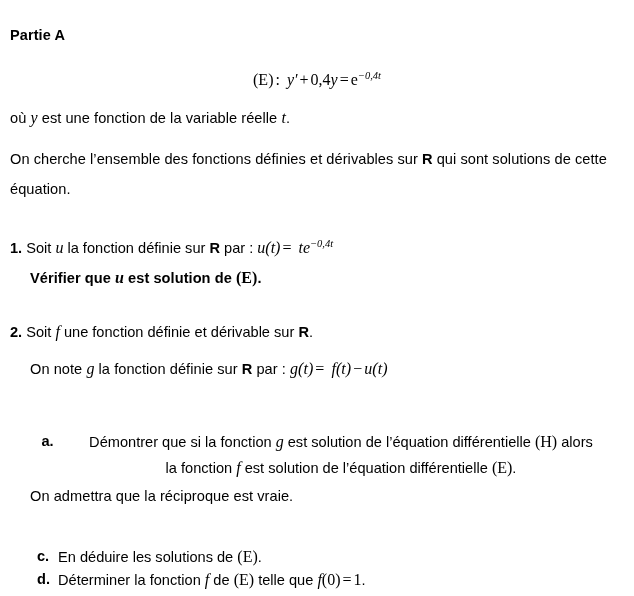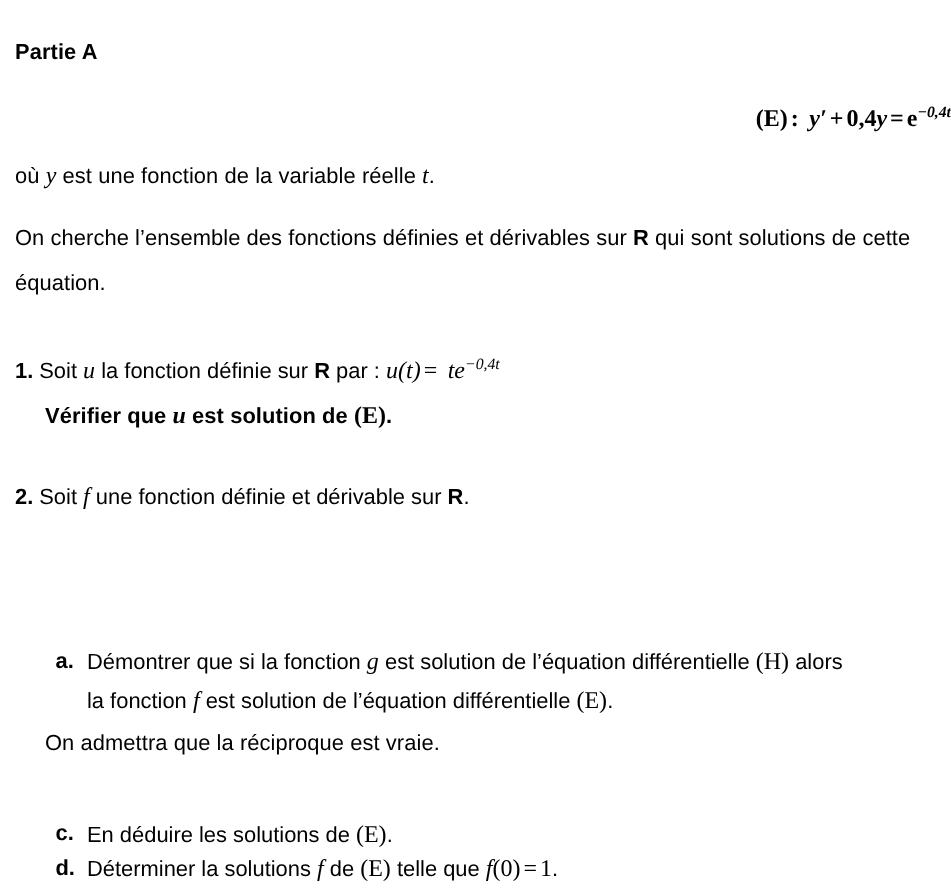--- a/index.html
+++ b/index.html
@@ -38,23 +38,22 @@
     line-height: 30px;
     letter-spacing: 0.05px;
   }
   .para.indent1 { left: 30px; }
   .para.wide { width: 616px; }
 
   .eq-center {
     position: absolute;
     left: 0;
     width: 634px;
-    text-align: right;
-    font-size: 14.6px;
-    font-weight: bold;
+    text-align: center;
+    font-size: 14.6px;
   }
 
   
   .num-item {
     position: absolute;
     left: 10px;
     font-size: 14.6px;
     line-height: 30px;
   }
   .num-item > .marker {
@@ -162,23 +161,31 @@
     <span class="mr">(E)</span><span>.</span>
   </div>
 
   <div class="num-item" style="top:317px;">
     <span class="marker">2.</span><span>Soit</span>
     <span class="m">f</span>
     <span>une fonction définie et dérivable sur</span>
     <span class="setR">R</span><span>.</span>
   </div>
 
-
-
-  <div class="letter-item" style="top:429px;">
+  <div class="para indent1" style="top:354px;">
+    <span>On note</span>
+    <span class="m">g</span>
+    <span>la fonction définie sur</span>
+    <span class="setR">R</span>
+    <span>par :</span>
+    <span class="m">g(t)</span><span class="op">=</span><span class="gap"></span><span class="m">f(t)</span><span class="op">−</span><span class="m">u(t)</span>
+  </div>
+
+
+  <div class="letter-item" style="top:429px;text-align:center;">
     <span class="marker">a.</span><span class="body">
       <span>Démontrer que si la fonction</span>
       <span class="m">g</span>
       <span>est solution de l’équation différentielle</span>
       <span class="mr">(H)</span>
       <span>alors</span>
       <span class="cont">
         <span>la fonction</span>
         <span class="m">f</span>
         <span>est solution de l’équation différentielle</span>
@@ -192,21 +199,21 @@
 
   <div class="letter-item" style="top:544px;">
     <span class="marker">c.</span><span class="body">
       <span>En déduire les solutions de</span>
       <span class="mr">(E)</span><span>.</span>
     </span>
   </div>
 
   <div class="letter-item" style="top:567px;">
     <span class="marker">d.</span><span class="body">
-      <span>Déterminer la solutions</span>
+      <span>Déterminer la fonction</span>
       <span class="m">f</span>
       <span>de</span>
       <span class="mr">(E)</span>
       <span>telle que</span>
       <span class="m">f</span><span class="mn">(0)</span><span class="op">=</span><span class="mn">1</span><span>.</span>
     </span>
   </div>
 
 </div>
 

